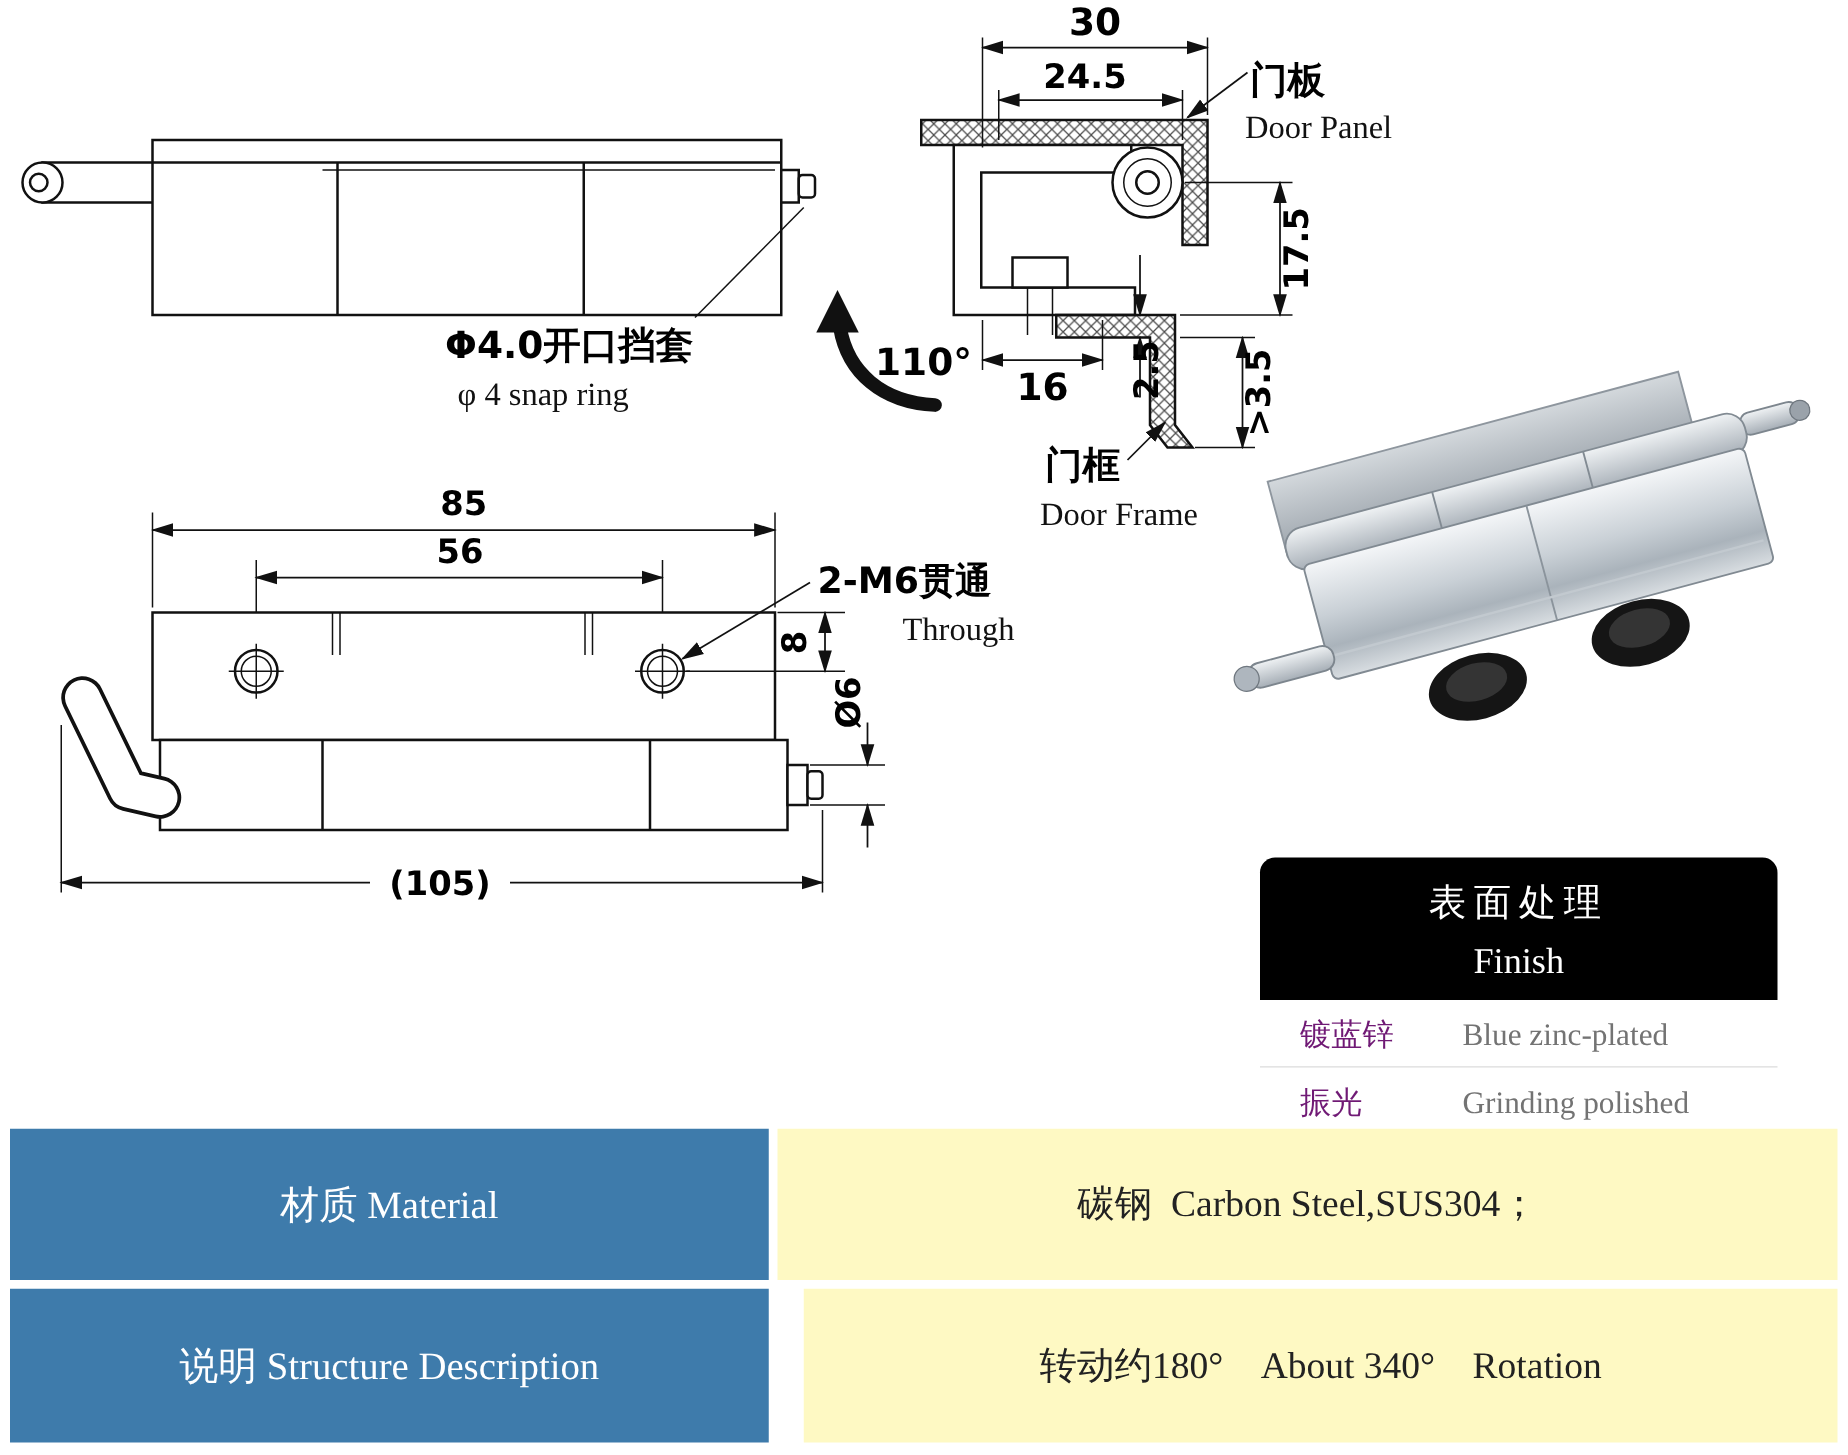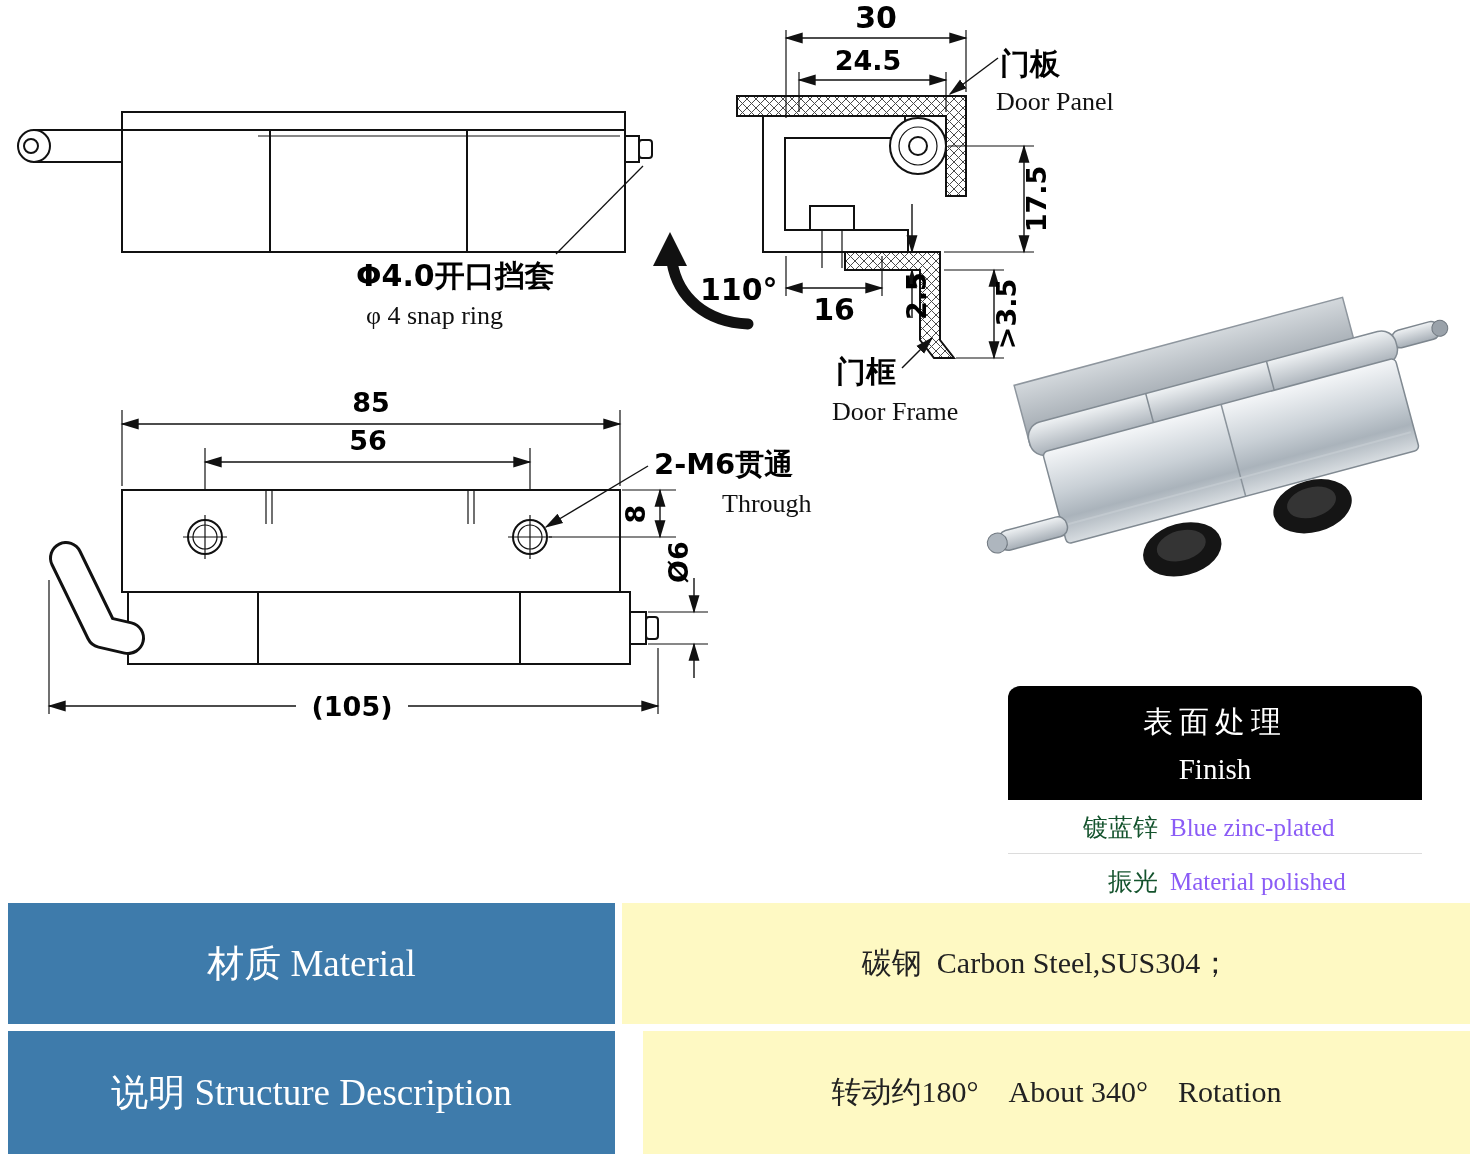--- a/index.html
+++ b/index.html
@@ -19,29 +19,29 @@
   text.dim-t.big { font-size:30px; }
   text.cjk-b   { font-family:"DejaVu Sans", sans-serif; font-weight:700; font-size:29px; fill:#000; }
   text.serif-t { font-family:"Liberation Serif", serif; font-size:26px; fill:#111; }
 
   
   .finish-card { position:absolute; left:1008px; top:686px; width:414px; }
   .finish-header { background:#000000; color:#fff; text-align:center; border-radius:12px 12px 0 0; padding:16px 0 14px; }
   .finish-header .cn { font-size:30px; font-family:"DejaVu Sans", sans-serif; letter-spacing:6px; }
   .finish-header .en { font-size:29px; font-family:"Liberation Serif", serif; margin-top:10px;text-align:center; }
   .finish-row { display:flex; align-items:baseline; padding:11px 0 9px 32px; border-bottom:1px solid #dcdcdc; }
-  .finish-row .cn { width:118px; font-size:25px; font-family:"DejaVu Sans", sans-serif; color:#14532d;text-align:right; }
-  .finish-row .en { font-size:25px; font-family:"Liberation Serif", serif; color:#8b5cf6; margin-left:12px; }
+  .finish-row .cn { width:118px; font-size:25px; font-family:"DejaVu Sans", sans-serif; color:#701a75; }
+  .finish-row .en { font-size:25px; font-family:"Liberation Serif", serif; color:#737373; margin-left:12px; }
 
   
   .spec-table { position:absolute; left:8px; top:903px; width:1462px; display:flex; flex-direction:column; gap:7px; }
   .spec-row { display:flex; gap:7px; }
   .spec-row.r1 { height:121px; }
   .spec-row.r2 { height:123px;gap:28px; }
-  .spec-label { width:607px; background:#3e7bab; color:#fff; display:flex; align-items:center; justify-content:center; font-size:37px; }
+  .spec-label { width:607px; background:#3e7bab; color:#fff; display:flex; align-items:center; justify-content:center; font-size:31px; }
   .spec-value { flex:1; background:#fef9c3; color:#222; display:flex; align-items:center; justify-content:center; font-size:30px; white-space:pre; }
 </style>
 </head>
 <body>
 
 <div class="canvas">
 
   <svg class="drawings" width="1478" height="770" viewBox="0 0 1478 770">
     <defs>
       <marker id="arr" viewBox="0 0 12 10" refX="11" refY="5" markerWidth="13" markerHeight="11" orient="auto-start-reverse">
@@ -237,21 +237,21 @@
     <div class="finish-header">
       <div class="cn">表面处理</div>
       <div class="en">Finish</div>
     </div>
     <div class="finish-row">
       <span class="cn">镀蓝锌</span>
       <span class="en">Blue zinc-plated</span>
     </div>
     <div class="finish-row">
       <span class="cn">振光</span>
-      <span class="en">Material polished</span>
+      <span class="en">Grinding polished</span>
     </div>
   </div>
 
   <div class="spec-table">
     <div class="spec-row r1">
       <div class="spec-label">材质 Material</div>
       <div class="spec-value">碳钢  Carbon Steel,SUS304；</div>
     </div>
     <div class="spec-row r2">
       <div class="spec-label">说明 Structure Description</div>

